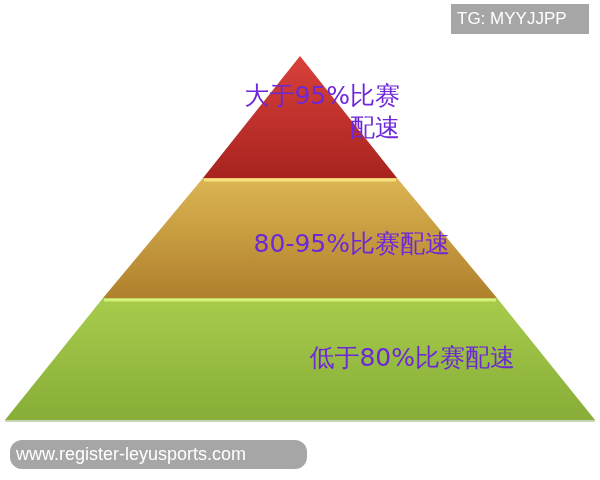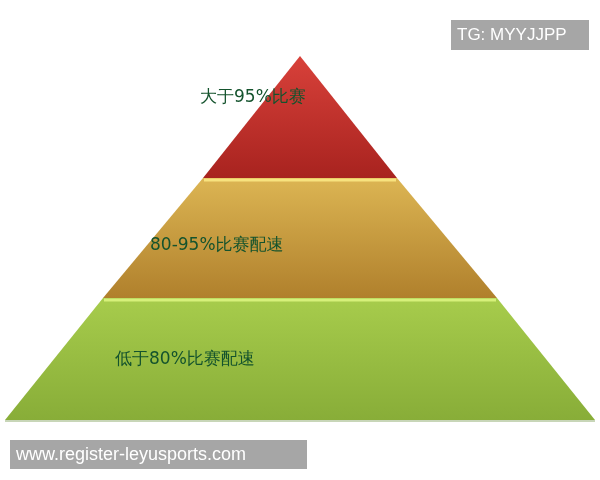--- a/index.html
+++ b/index.html
@@ -3,32 +3,32 @@
 <meta charset="utf-8">
 <style>
   html, body { margin: 0; padding: 0; }
   body {
     width: 600px; height: 480px; background: #ffffff;
     position: relative; overflow: hidden;
     font-family: "DejaVu Sans", "Liberation Sans", sans-serif;
   }
   #pyramid { position: absolute; left: 0; top: 0; width: 600px; height: 480px; }
   .tier-label {
-    position: absolute; color: #14532d; text-align: left;
-    font-size: 17px; line-height: 32px; white-space: nowrap;
+    position: absolute; color: #6d28d9; text-align: right;
+    font-size: 25px; line-height: 32px; white-space: nowrap;
   }
   #label-top { left: 200px; top: 80px; width: 200px; }
   #label-mid { left: 150px; top: 228px; width: 300px; }
   #label-bot { left: 115px; top: 342px; width: 400px; }
   .watermark {
     position: absolute; background: #a6a6a6; color: #ffffff;
     font-family: "Liberation Sans", "DejaVu Sans", sans-serif;
   }
-  #wm-tg { left: 451px; top: 20px; width: 138px; height: 30px; line-height: 30px; font-size: 17px; padding-left: 6px; box-sizing: border-box; }
-  #wm-site { left: 10px; top: 440px; width: 297px; height: 29px; line-height: 29px; font-size: 18px; padding-left: 6px; box-sizing: border-box; }
+  #wm-tg { left: 451px; top: 4px; width: 138px; height: 30px; line-height: 30px; font-size: 17px; padding-left: 6px; box-sizing: border-box; }
+  #wm-site { left: 10px; top: 440px; width: 297px; height: 29px; line-height: 29px; font-size: 18px; padding-left: 6px; box-sizing: border-box; border-radius: 12px; }
 </style>
 </head>
 <body>
 
 <svg id="pyramid" viewBox="0 0 600 480">
   <defs>
     <linearGradient id="gRed" x1="0" y1="0" x2="0" y2="1">
       <stop offset="0" stop-color="#d8413a"></stop>
       <stop offset="1" stop-color="#a8231f"></stop>
     </linearGradient>
@@ -47,18 +47,19 @@
   <line x1="5" y1="421" x2="595" y2="421" stroke="#c8d6b8" stroke-width="2"></line>
 
   <polygon points="203,178 397,178 497,298 103,298" fill="url(#gGold)"></polygon>
   <line x1="204" y1="180" x2="396" y2="180" stroke="#f7e27e" stroke-width="3"></line>
 
   <polygon points="300,56 397,178 203,178" fill="url(#gRed)"></polygon>
 </svg>
 
 <div id="label-top" class="tier-label">
   <div>大于95%比赛</div>
+  <div>配速</div>
 </div>
 <div id="label-mid" class="tier-label">80-95%比赛配速</div>
 <div id="label-bot" class="tier-label">低于80%比赛配速</div>
 
 <div id="wm-tg" class="watermark">TG: MYYJJPP</div>
 <div id="wm-site" class="watermark">www.register-leyusports.com</div>
 
 </body></html>

